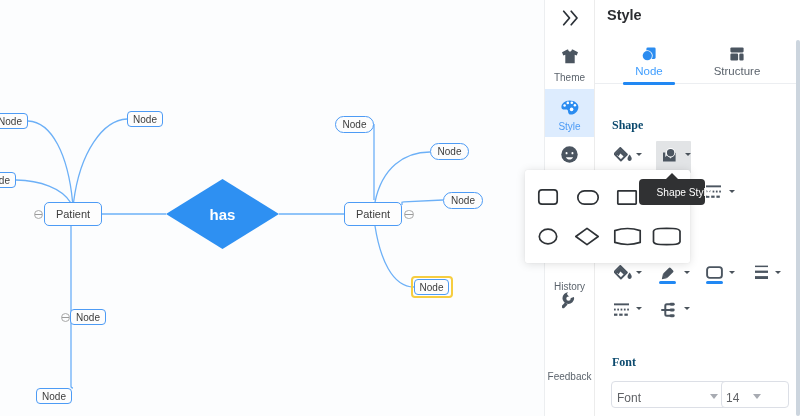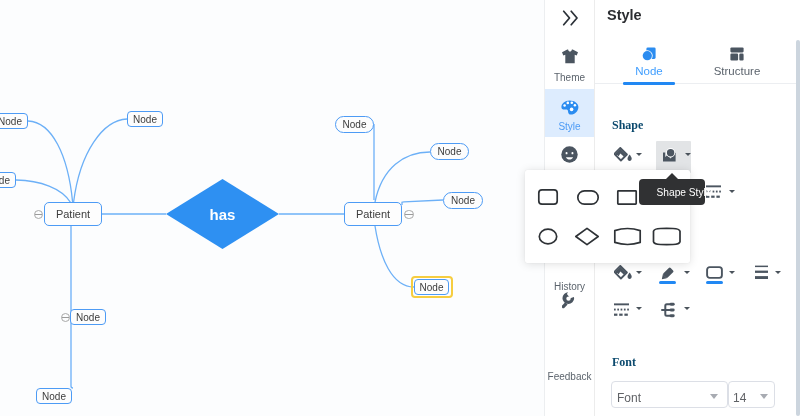--- a/index.html
+++ b/index.html
@@ -358,21 +358,21 @@
       </div>
       <div class="caret" style="left:88.5px;top:307px;"></div>
 
       <div class="sect-title" style="left:17px;top:355px;">Font</div>
 
       <div class="selbox" style="left:16px;top:381px;width:117px;height:27px;">
         <div class="txt" style="left:5px;top:9.5px;">Font</div>
         <div class="selcaret" style="left:98px;top:12px;"></div>
       </div>
 
-      <div class="selbox" style="left:133px;top:381px;width:47px;height:27px;">
+      <div class="selbox" style="left:126px;top:381px;width:68px;height:27px;">
         <div class="txt" style="left:4px;top:9.5px;">14</div>
         <div class="selcaret" style="left:31px;top:12px;"></div>
       </div>
 
     </div>
   </div>
 
       <div id="scrollbar"></div>
 
       <div id="popup">

